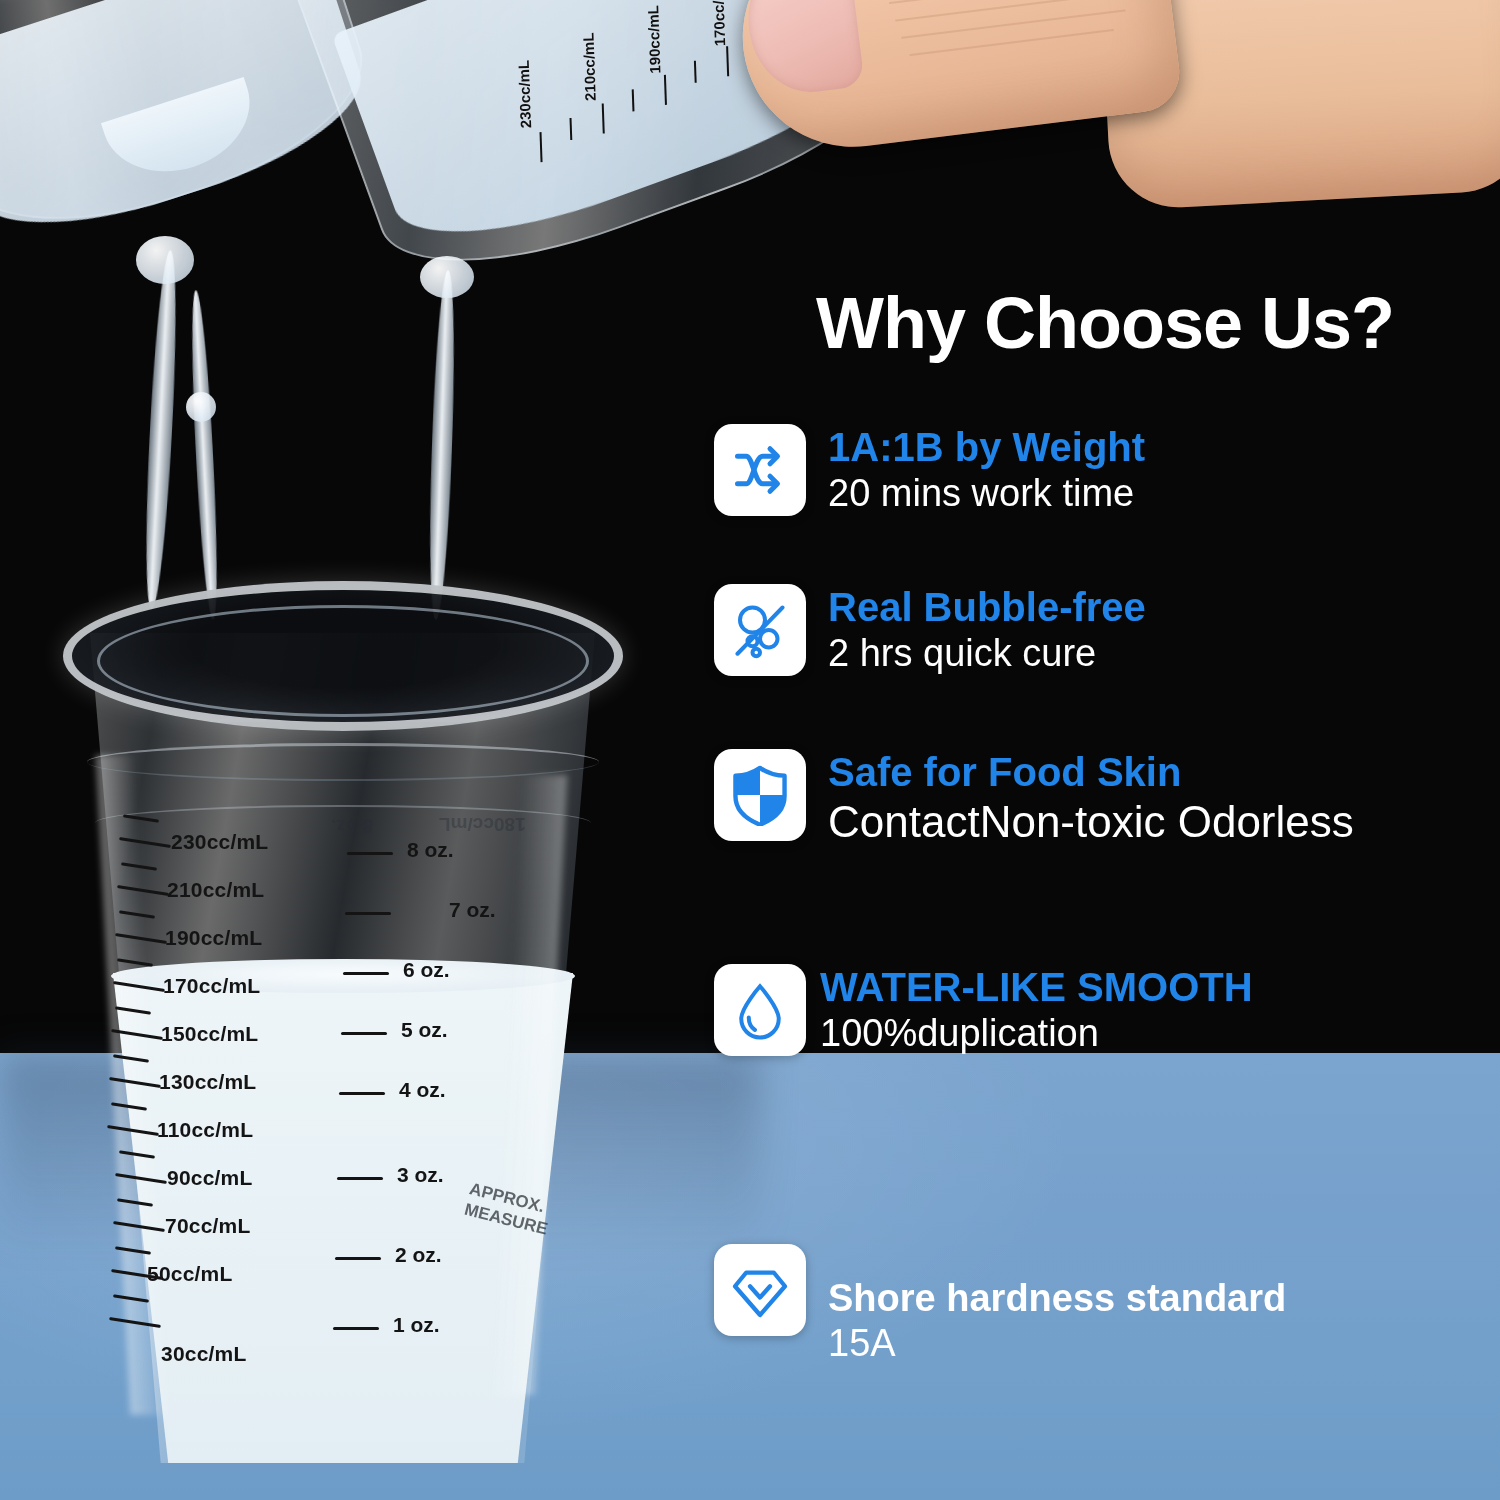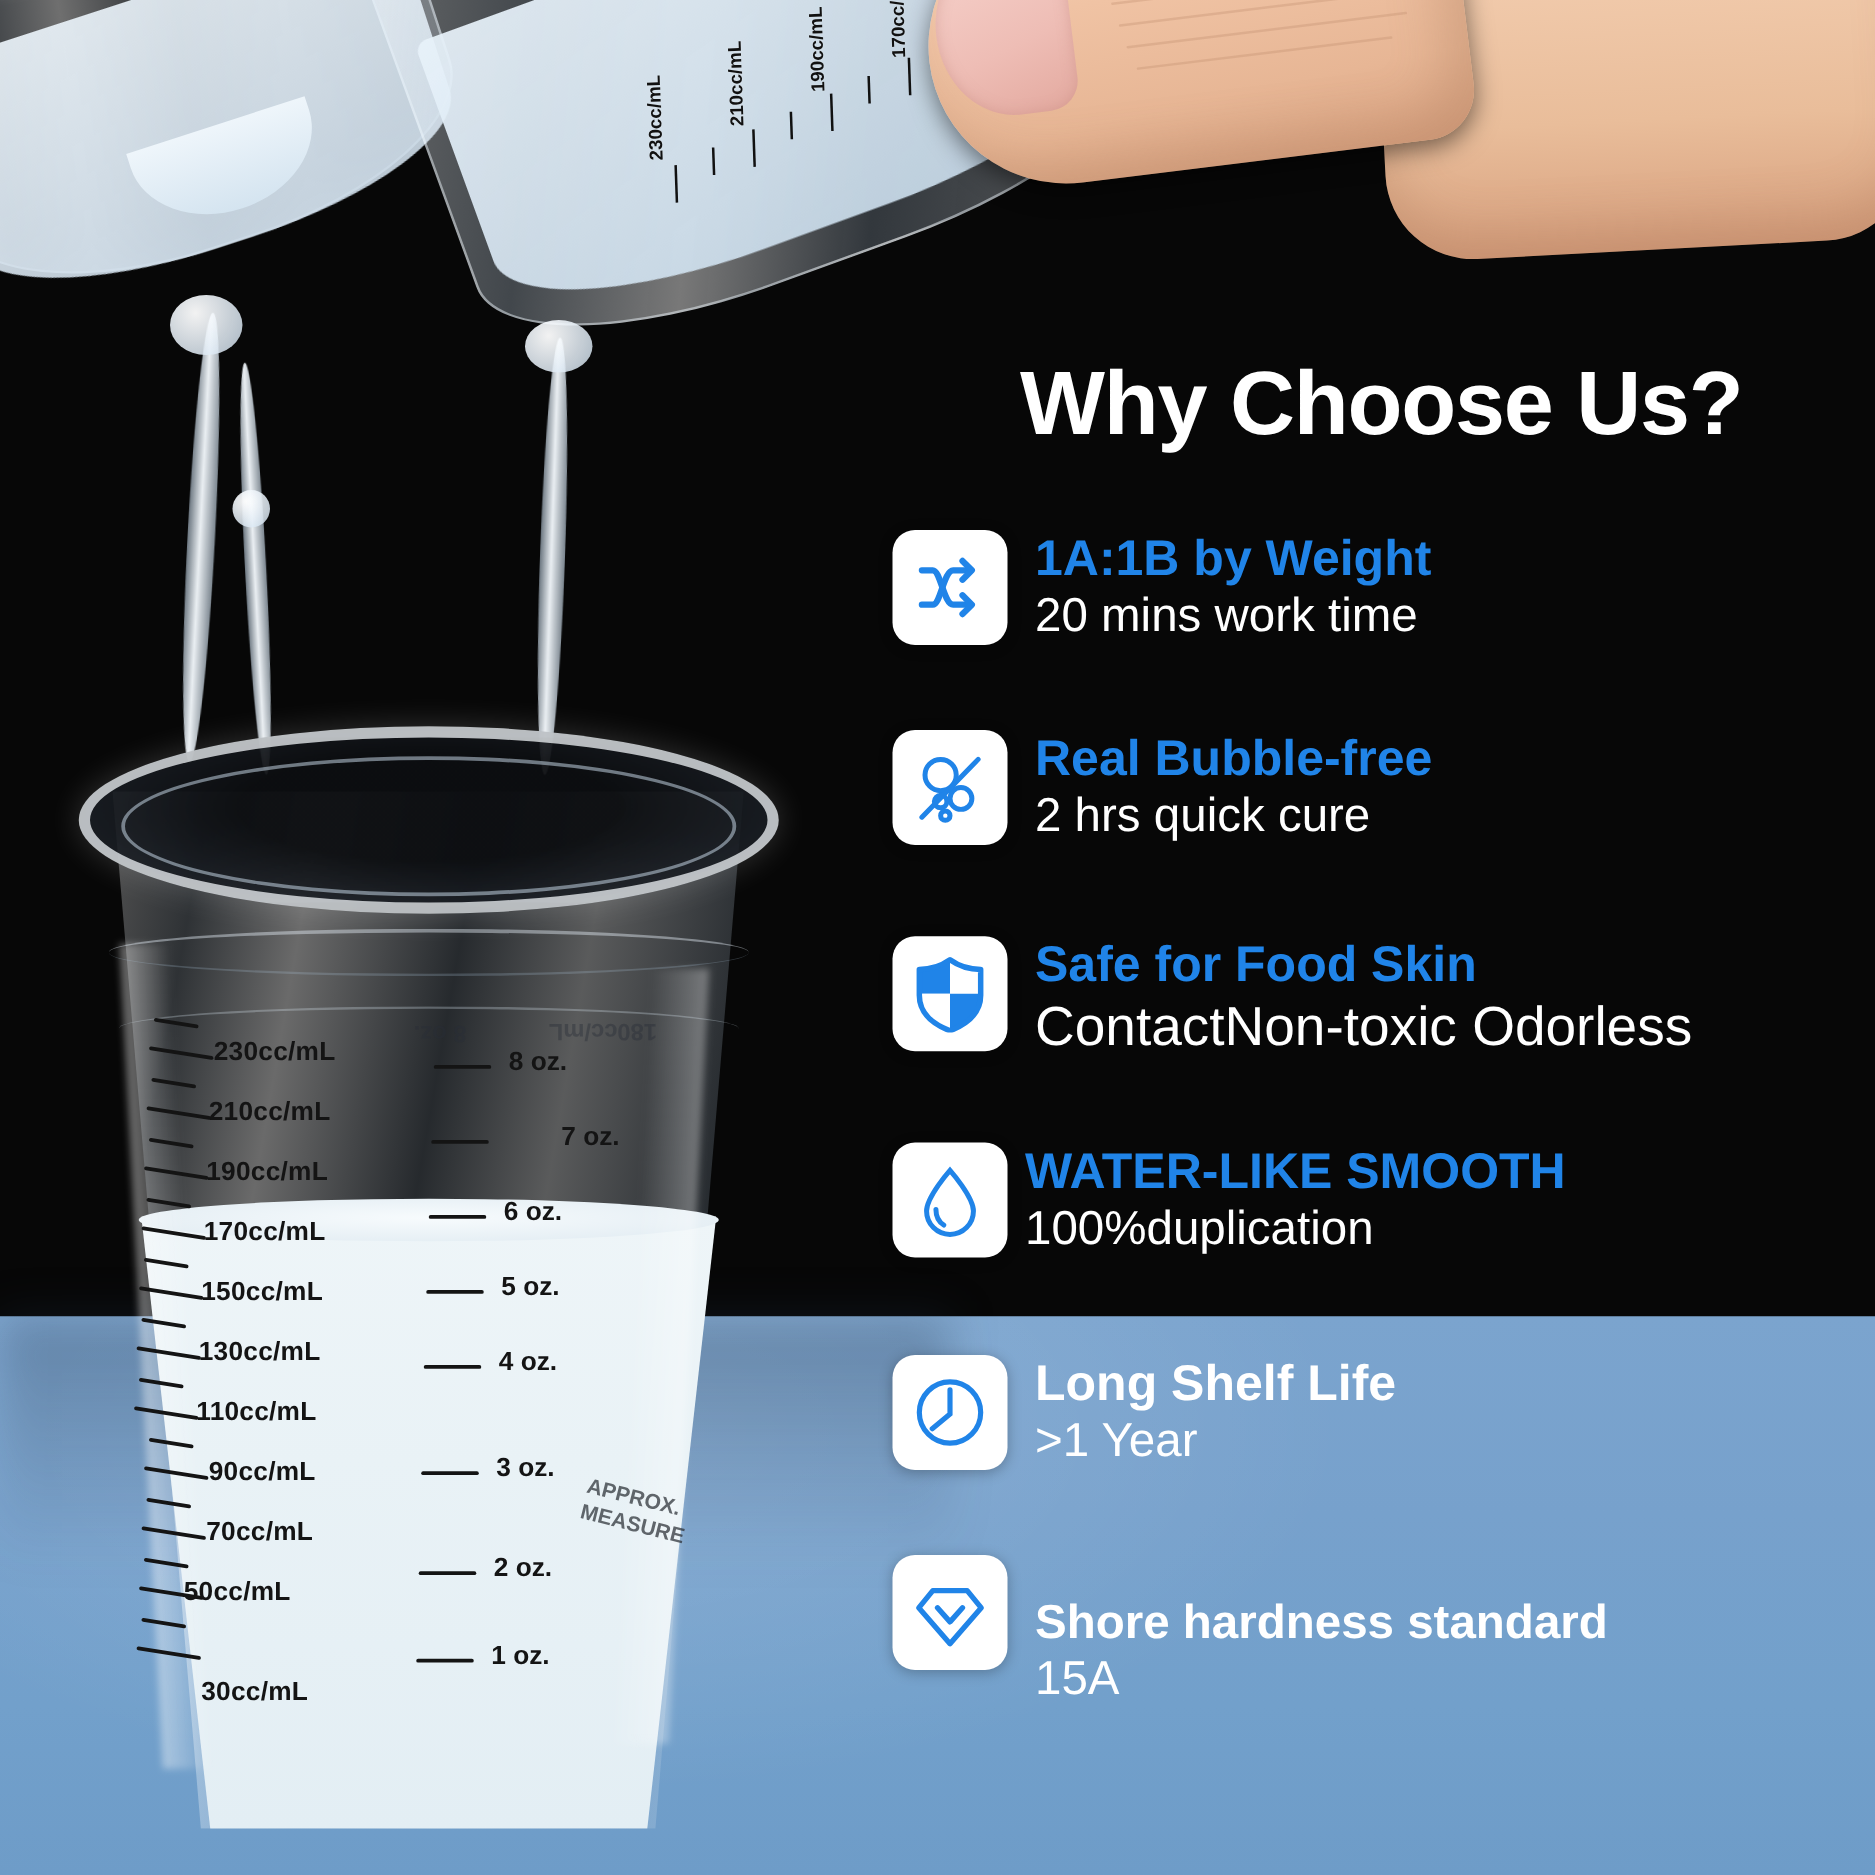--- a/index.html
+++ b/index.html
@@ -395,45 +395,33 @@
           </g>
           <path d="M24 3 C17 8 10 9 5 9 v16 c0 12 9 18 19 22 c10-4 19-10 19-22 V9 c-5 0-12-1-19-6z" fill="none" stroke="#2084e8" stroke-width="3.4" stroke-linejoin="round"></path>
         </svg>
       </div>
       <div class="ftext">
         <div class="fhead blue">Safe for Food Skin</div>
         <div class="fsub" style="font-size:44px;">ContactNon-toxic Odorless</div>
       </div>
     </div>
 
-    <div class="feat" style="top:914px;gap:14px;">
+    <div class="feat" style="top:964px;gap:14px;">
       <div class="ibox">
         <svg width="60" height="60" viewBox="0 0 48 48" fill="none" stroke="#2084e8" stroke-width="3.2" stroke-linecap="round">
           <path d="M24 5 C24 5 9 22 9 31 a15 15 0 0 0 30 0 C39 22 24 5 24 5z"></path>
           <path d="M15 30 c0 5 2 8 5 10"></path>
         </svg>
       </div>
       <div class="ftext">
         <div class="fhead blue">WATER-LIKE SMOOTH</div>
         <div class="fsub">100%duplication</div>
       </div>
     </div>
 
-    <div class="feat" style="top:1084px;">
-      <div class="ibox">
-        <svg width="62" height="62" viewBox="0 0 48 48" fill="none" stroke="#2084e8" stroke-width="3.2" stroke-linecap="round">
-          <circle cx="24" cy="24" r="19"></circle>
-          <polyline points="24,10 24,25 13,34"></polyline>
-        </svg>
-      </div>
-      <div class="ftext">
-        <div class="fhead white">Long Shelf Life</div>
-        <div class="fsub">&gt;1 Year</div>
-      </div>
-    </div>
 
     <div class="feat" style="top:1244px;">
       <div class="ibox">
         <svg width="60" height="60" viewBox="0 0 48 48" fill="none" stroke="#2084e8" stroke-width="3.4" stroke-linejoin="round" stroke-linecap="round">
           <path d="M13 10 h22 l9 11 -20 23 -20-23z"></path>
           <polyline points="16,21 24,30 32,21"></polyline>
         </svg>
       </div>
       <div class="ftext">
         <div class="fhead white" style="font-size:38px;margin-top:32px;">Shore hardness standard</div>

